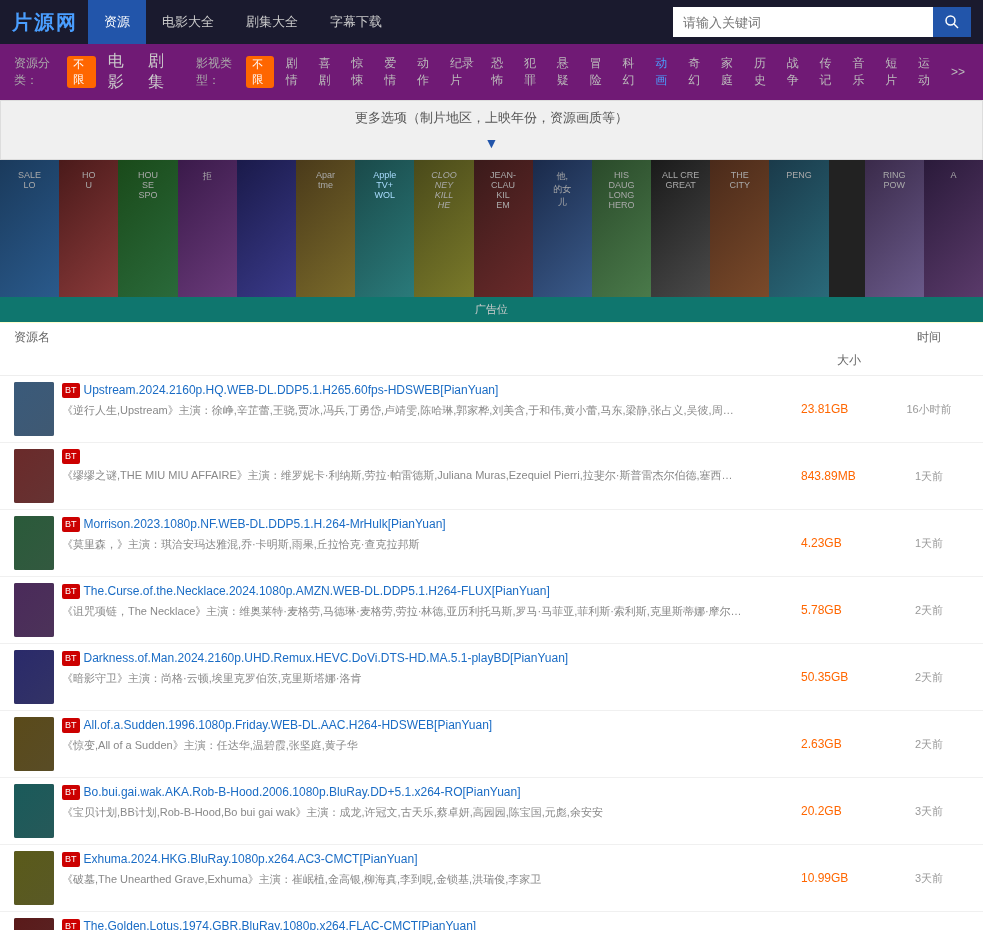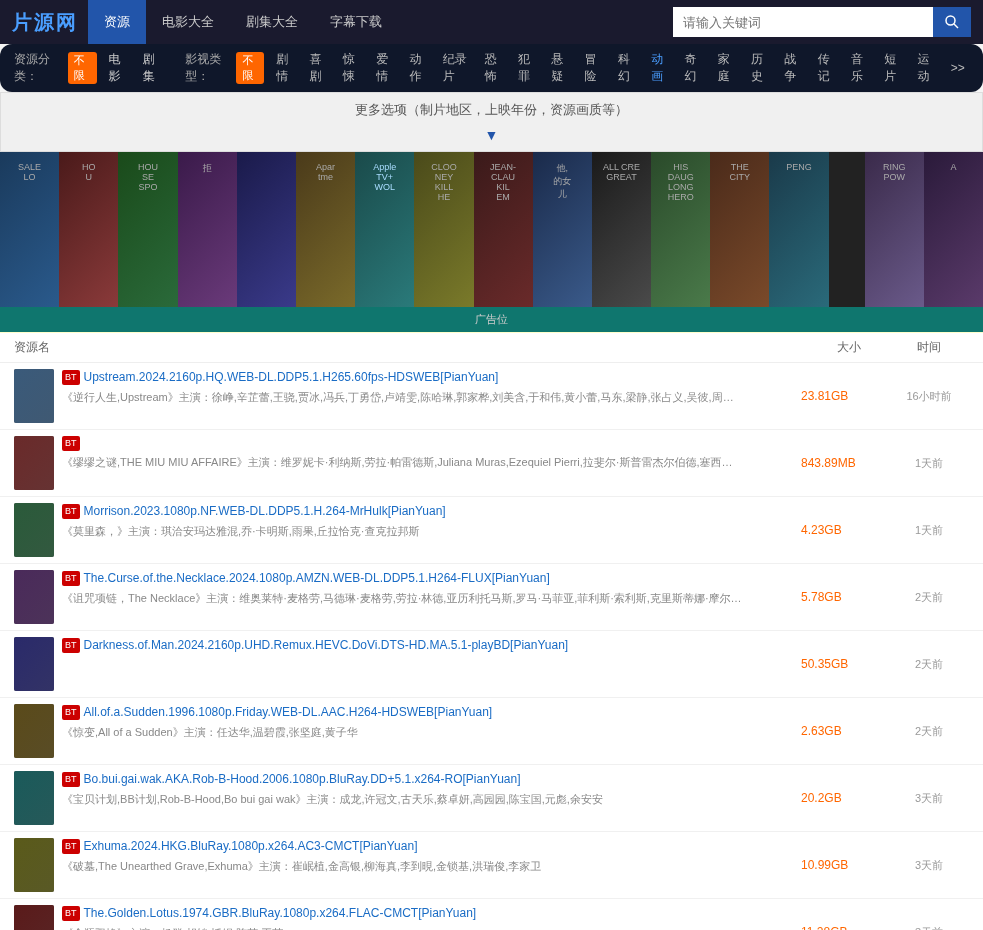--- a/index.html
+++ b/index.html
@@ -10,34 +10,34 @@
     .logo { color: #4a9eff; font-size: 20px; font-weight: bold; letter-spacing: 2px; white-space: nowrap; }
     .nav-menu { display: flex; gap: 0; }
     .nav-item { color: #ccc; padding: 0 16px; height: 44px; display: flex; align-items: center; cursor: pointer; font-size: 13px; }
     .nav-item.active { background: #2255aa; color: #fff; }
     .search-bar { margin-left: auto; display: flex; align-items: center; }
     .search-input { width: 260px; height: 30px; border: none; padding: 0 10px; font-size: 13px; outline: none; background: #fff; }
     .search-btn { background: #2255aa; border: none; width: 38px; height: 30px; cursor: pointer; display: flex; align-items: center; justify-content: center; }
     .search-btn svg { fill: white; }
 
     
-    .filter-bar { background: #0f172a; padding: 6px 14px; display: flex; gap: 20px; align-items: center; border-radius: 12px; }
+    .filter-bar { background: #701a75; padding: 6px 14px; display: flex; gap: 20px; align-items: center; }
     .filter-row { display: flex; align-items: center; gap: 8px; }
     .filter-label { color: #aaa; font-size: 12px; }
     .tag-unlimited { background: #ff6600; color: #fff; padding: 1px 6px; border-radius: 3px; font-size: 11px; cursor: pointer; }
-    .tag-normal { color: #ccc; cursor: pointer; font-size: 12px; padding: 1px 4px; }
+    .tag-normal { color: #ccc; cursor: pointer; font-size: 16px; padding: 1px 4px; }
     .genre-tag { color: #bbb; cursor: pointer; font-size: 12px; padding: 1px 4px; }
     .genre-tag.blue { color: #4a9eff; }
 
     
     .more-options-bar { background: #f0f0f0; border: 1px solid #ddd; padding: 8px 14px; display: flex; align-items: center; justify-content: center; gap: 8px; cursor: pointer; color: #555; font-size: 13px; flex-direction: column; }
     .more-options-bar .arrow { color: #2255aa; font-size: 14px; }
 
     
-    .banner { width: 100%; height: 155px; background: #222; display: flex; overflow: hidden; }
+    .banner { width: 100%; height: 137px; background: #222; display: flex; overflow: hidden; }
     .banner-poster { flex: 1; min-width: 0; background: #333; overflow: hidden; position: relative; }
 
     
     .content { background: #fff; }
 
     
     .table-header { display: grid; grid-template-columns: 1fr 80px 80px; padding: 6px 14px; background: #fff; border-bottom: 1px solid #eee; color: #666; font-size: 12px; }
 
     
     .resource-row { display: grid; grid-template-columns: 1fr 80px 80px; padding: 6px 14px; border-bottom: 1px solid #f0f0f0; align-items: center; gap: 8px; }
@@ -52,21 +52,21 @@
     .resource-time { color: #999; font-size: 11px; text-align: center; }
 
     
     .poster1 { background: linear-gradient(135deg, #1a3a5c, #2a5a8c); }
     .poster2 { background: linear-gradient(135deg, #4a1a1a, #8a3a3a); }
     .poster3 { background: linear-gradient(135deg, #1a4a1a, #2a6a3a); }
     .poster4 { background: linear-gradient(135deg, #3a1a4a, #6a3a7a); }
     .poster5 { background: linear-gradient(135deg, #1a1a4a, #3a3a8a); }
     .poster6 { background: linear-gradient(135deg, #4a3a1a, #7a6a2a); }
     .poster7 { background: linear-gradient(135deg, #1a4a4a, #2a7a7a); }
-    .poster8 { background: linear-gradient(135deg, #4a4a1a, #7a7a2a); }
+    .poster8 { background: linear-gradient(135deg, #4a4a1a, #7a7a2a); font-style: italic; }
     .poster9 { background: linear-gradient(135deg, #3a1a1a, #6a2a2a); }
     .poster10 { background: linear-gradient(135deg, #1a2a4a, #3a5a8a); }
     .poster11 { background: linear-gradient(135deg, #2a4a2a, #4a7a4a); }
     .poster12 { background: linear-gradient(135deg, #1a1a1a, #4a4a4a); }
     .poster13 { background: linear-gradient(135deg, #4a2a1a, #7a4a2a); }
     .poster14 { background: linear-gradient(135deg, #1a3a4a, #2a6a7a); }
     .poster15 { background: linear-gradient(135deg, #3a2a4a, #6a5a8a); margin-left: 36px; }
     .poster16 { background: linear-gradient(135deg, #2a1a3a, #5a3a6a); }
 
     .banner-poster-text { color: #aaa; font-size: 9px; text-align: center; padding-top: 10px; }
@@ -154,26 +154,26 @@
   </div>
   <div class="banner-poster poster8">
     <div class="banner-poster-text">CLOO<br>NEY<br>KILL<br>HE</div>
   </div>
   <div class="banner-poster poster9">
     <div class="banner-poster-text">JEAN-<br>CLAU<br>KIL<br>EM</div>
   </div>
   <div class="banner-poster poster10">
     <div class="banner-poster-text">他,<br>的女<br>儿</div>
   </div>
+  <div class="banner-poster poster11">
+    <div class="banner-poster-text">HIS<br>DAUG<br>LONG<br>HERO</div>
+  </div>
   <div class="banner-poster poster12">
     <div class="banner-poster-text">ALL CRE<br>GREAT</div>
   </div>
-  <div class="banner-poster poster11">
-    <div class="banner-poster-text">HIS<br>DAUG<br>LONG<br>HERO</div>
-  </div>
   <div class="banner-poster poster13">
     <div class="banner-poster-text">THE<br>CITY</div>
   </div>
   <div class="banner-poster poster14">
     <div class="banner-poster-text">PENG</div>
   </div>
   <div class="banner-poster poster15">
     <div class="banner-poster-text">RING<br>POW</div>
   </div>
   <div class="banner-poster poster16">
@@ -182,21 +182,21 @@
 </div>
 
 <div style="background:#0f766e;height:26px;border-bottom:1px solid #ffc;display:flex;align-items:center;justify-content:center;">
   <span style="color:#ccc;font-size:11px;">广告位</span>
 </div>
 
 <div class="content">
 
   <div class="table-header">
     <span>资源名</span>
-    <span style="text-align:center;">大小</span>
+    <span style="text-align:center;margin-top:23px;">大小</span>
     <span style="text-align:center;">时间</span>
   </div>
 
   <div id="resource-list">
       <div class="resource-row">
     <div class="resource-left">
       <div class="resource-thumb">
         <div class="resource-thumb-inner" style="background:linear-gradient(135deg, #3a5a7a, #3a5a7acc);"></div>
       </div>
       <div class="resource-info">
@@ -260,20 +260,21 @@
       <div class="resource-row">
     <div class="resource-left">
       <div class="resource-thumb">
         <div class="resource-thumb-inner" style="background:linear-gradient(135deg, #2a2a6a, #2a2a6acc);"></div>
       </div>
       <div class="resource-info">
         <div class="resource-title">
           <span class="bt-badge">BT</span>
           <span>Darkness.of.Man.2024.2160p.UHD.Remux.HEVC.DoVi.DTS-HD.MA.5.1-playBD[PianYuan]</span>
         </div>
+        <div class="resource-desc">《暗影守卫》主演：尚格·云顿,埃里克罗伯茨,克里斯塔娜·洛肯</div>
       </div>
     </div>
     <div class="resource-size">50.35GB</div>
     <div class="resource-time">2天前</div>
   </div>
       <div class="resource-row">
     <div class="resource-left">
       <div class="resource-thumb">
         <div class="resource-thumb-inner" style="background:linear-gradient(135deg, #5a4a1a, #5a4a1acc);"></div>
       </div>

